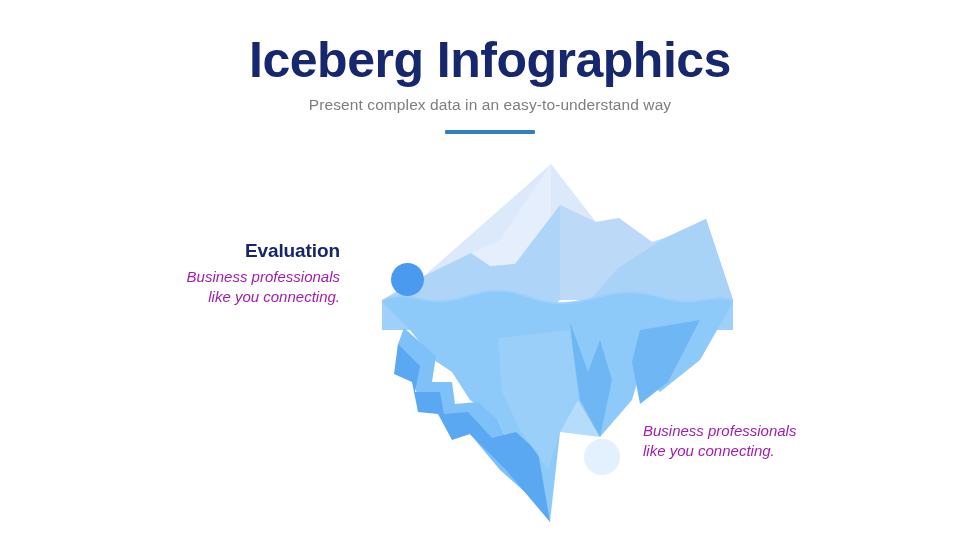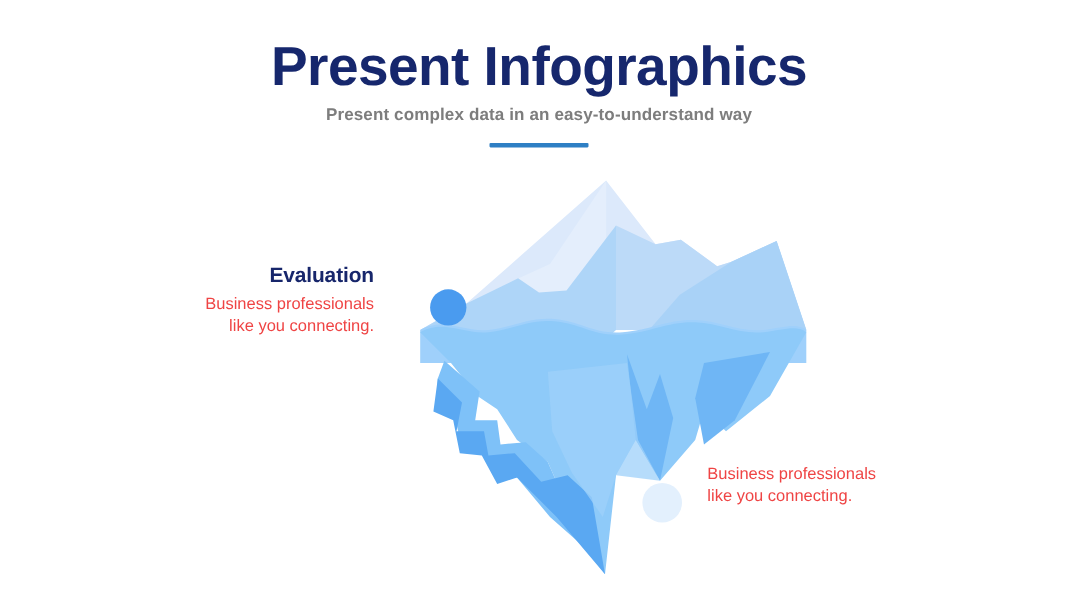--- a/index.html
+++ b/index.html
@@ -37,21 +37,21 @@
     font-size: 50px;
     font-weight: bold;
     letter-spacing: -0.5px;
     color: #16276d;
     line-height: 1.05;
     margin: 0;
   }
   .subtitle {
     font-family: "Liberation Sans", sans-serif;
     font-size: 15.5px;
-    font-weight: bold;
+    font-weight: normal;
     color: #7d7d7d;
     margin: 9px 0 0 0;
     letter-spacing: 0.1px;
   }
   .accent-rule {
     width: 90px;
     height: 4px;
     background: #2e7fc4;
     margin: 16px auto 0 auto;
     border-radius: 1px;
@@ -74,24 +74,25 @@
     font-family: "Liberation Sans", sans-serif;
     font-size: 19px;
     font-weight: bold;
     color: #17266b;
     margin: 0 0 5px 0;
     letter-spacing: -0.1px;
   }
   .callout-body {
     font-family: "Liberation Sans", sans-serif;
     font-size: 15px;
-    color: #ef4444;
+    color: #a21caf;
     line-height: 1.35;
     margin: 0;
     white-space: pre-line;
+    font-style: italic;
   }
 
   #callout-evaluation {
     left: 140px;
     top: 240px;
     width: 200px;
     text-align: right;
   }
   #callout-profit {
     left: 643px;
@@ -270,21 +271,21 @@
              L 580,400
              L 600,437
              L 560,432
              L 548,470
              L 520,430
              L 502,392
              Z"></path>
   </svg>
 
   <div class="header">
-    <h1 class="title">Present Infographics</h1>
+    <h1 class="title">Iceberg Infographics</h1>
     <p class="subtitle">Present complex data in an easy-to-understand way</p>
     <div class="accent-rule"></div>
   </div>
 
   <div class="callout" id="callout-evaluation">
     <div class="callout-title">Evaluation</div>
     <div class="callout-body">Business professionals
 like you connecting.</div>
   </div>
   <div class="marker-dot" id="marker-evaluation"></div>

